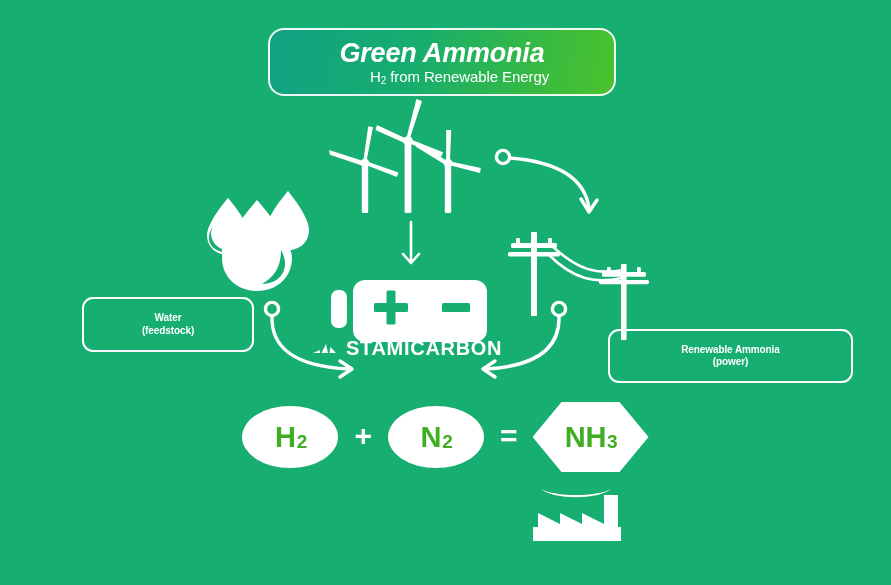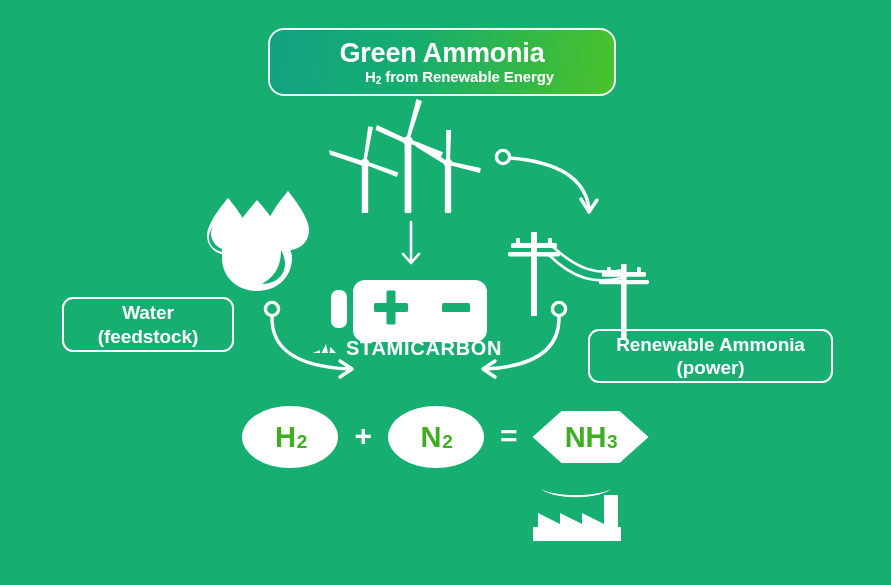--- a/index.html
+++ b/index.html
@@ -34,52 +34,54 @@
     align-items: center;
     justify-content: center;
     gap: 2px;
   }
   .banner-title {
     color: #ffffff;
     font-size: 27px;
     font-weight: bold;
     letter-spacing: -0.2px;
     line-height: 1.05;
+    font-style: italic;
   }
   .banner-sub {
     color: #ffffff;
     font-size: 15px;
-    font-weight: bold;
+    font-weight: normal;
     letter-spacing: -0.1px;
     line-height: 1.1;
     padding-left: 35px;
   }
   .banner-sub sub {
     font-size: 10px;
     vertical-align: baseline;
     position: relative;
     top: 2px;
   }
 
   
   .pill {
     position: absolute;
     box-sizing: border-box;
     border: 2px solid #ffffff;
     border-radius: 11px;
     color: #ffffff;
-    font-size: 19px;
+    font-size: 10px;
     font-weight: bold;
     line-height: 1.22;
     text-align: center;
     display: flex;
     align-items: center;
     justify-content: center;
     letter-spacing: -0.1px;
     white-space: pre-line;
+    margin-left: 20px;
   }
   #label-water  { left: 62px;  top: 297px; width: 172px; height: 55px; }
   #label-power  { left: 588px; top: 329px; width: 245px; height: 54px; }
 
   
   #art {
     position: absolute;
     left: 0; top: 0;
     width: 891px; height: 585px;
   }
@@ -114,21 +116,21 @@
     left: 1px;
   }
   .mol.ellipse {
     width: 96px;
     height: 62px;
     background: #ffffff;
     border-radius: 50%;
   }
   .mol.hexagon {
     width: 116px;
-    height: 52px;
+    height: 70px;
     background: #ffffff;
     clip-path: polygon(25% 0%, 75% 0%, 100% 50%, 75% 100%, 25% 100%, 0% 50%);
   }
   .op {
     color: #ffffff;
     font-size: 30px;
     font-weight: bold;
     line-height: 1;
     padding-bottom: 3px;
   }

